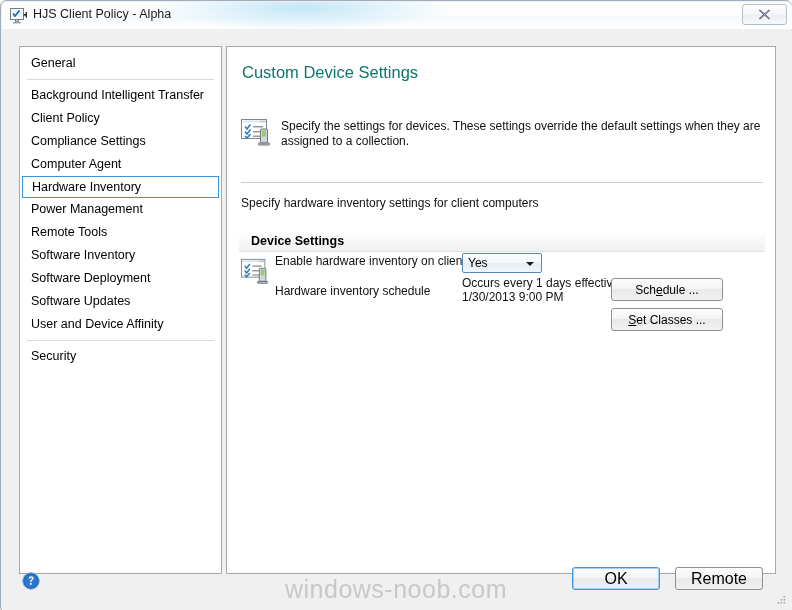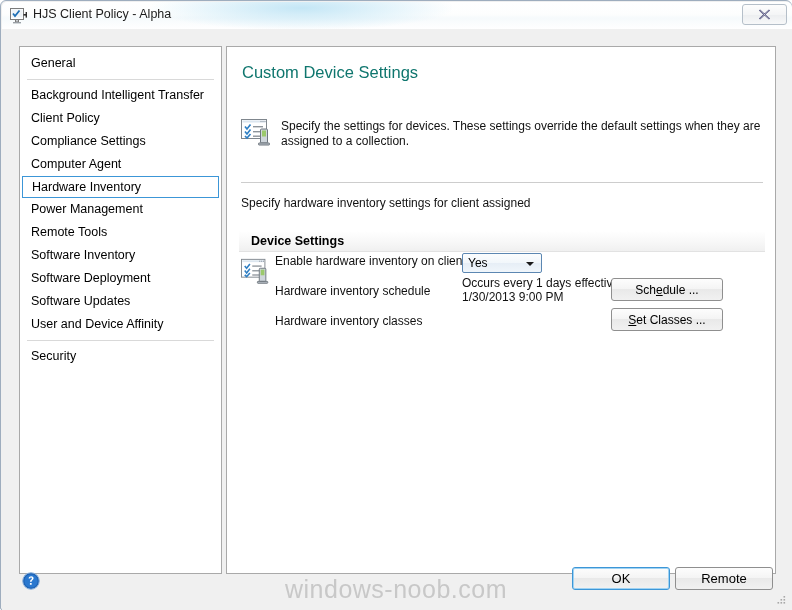--- a/index.html
+++ b/index.html
@@ -257,26 +257,26 @@
 
   
   .help-icon {
     position: absolute;
     left: 20px; top: 543px;
     width: 18px; height: 18px;
   }
   .footer-btn {
     position: absolute;
     box-sizing: border-box;
-    width: 98px; height: 23px;
+    width: 88px; height: 23px;
     top: 538px;
     background: linear-gradient(to bottom, #fdfdfd 0%, #f4f4f4 48%, #e9e9e9 50%, #f1f1f1 100%);
     border: 1px solid #8f8f8f;
     border-radius: 3px;
-    font-size: 13px;
+    font-size: 16px;
     color: #000000;
     display: flex;
     align-items: center;
     justify-content: center;
   }
   .btn-ok {
     left: 570px;
     border: 1px solid #3c96d7;
     box-shadow: 0 0 0 1px #9fd2f2 inset;
   }
@@ -370,21 +370,21 @@
           <rect x="19.5" y="12" width="7" height="14" rx="1" fill="#cfd6dc" stroke="#6e767e"></rect>
           <rect x="21" y="13.5" width="4" height="6" fill="#9bc96b"></rect>
           <rect x="17.5" y="26" width="11" height="2" rx="0.6" fill="#b9c0c7" stroke="#6e767e"></rect>
         </svg>
       </span>
 
       <div class="panel-desc">Specify the settings for devices. These settings override the default settings when they are assigned to a collection.</div>
 
       <div class="panel-rule"></div>
 
-      <div class="panel-subtext">Specify hardware inventory settings for client assigned</div>
+      <div class="panel-subtext">Specify hardware inventory settings for client computers</div>
 
       <div class="group-band">
         <div class="group-title">Device Settings</div>
         <div class="group-band-line"></div>
       </div>
 
       <span class="row-icon">
         <svg width="30" height="30" viewBox="0 0 32 32">
           <rect x="0.5" y="2.5" width="25" height="19" fill="#ffffff" stroke="#7f868d"></rect>
           <rect x="1.5" y="3.5" width="23" height="2" fill="#dce6ef"></rect>
@@ -410,21 +410,20 @@
       </div>
 
       <div class="lbl lbl-schedule">Hardware inventory schedule</div>
       <div class="value-sched">Occurs every 1 days effective 1/30/2013 9:00 PM</div>
       <div class="pbtn btn-schedule">
           <span>Sch</span>
           <span class="acc">e</span>
           <span>dule ...</span>
         </div>
 
-      <div class="lbl lbl-classes">Hardware inventory classes</div>
       <div class="pbtn btn-classes">
           <span></span>
           <span class="acc">S</span>
           <span>et Classes ...</span>
         </div>
 
     </div>
 
     <span class="help-icon">
       <svg width="18" height="18" viewBox="0 0 18 18">

